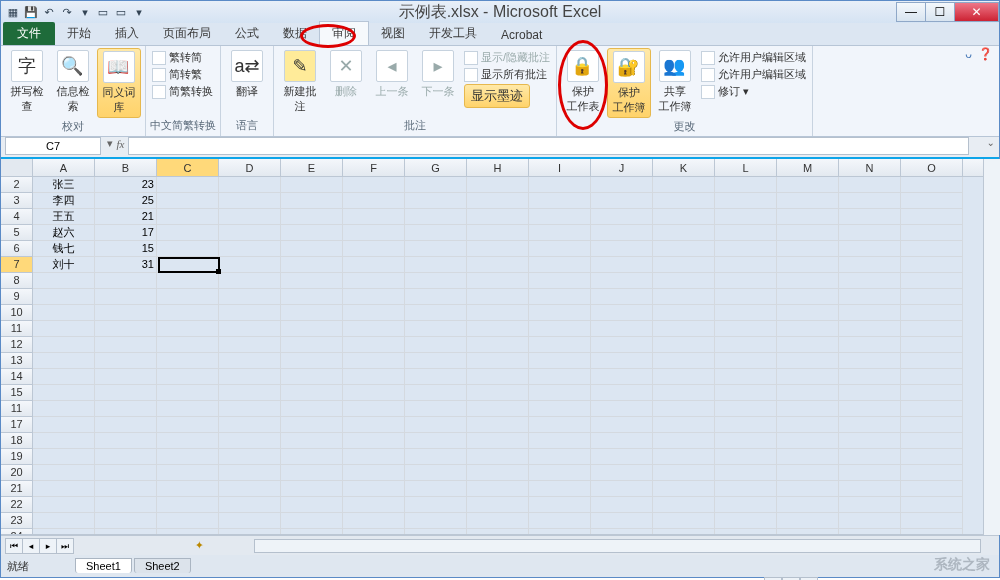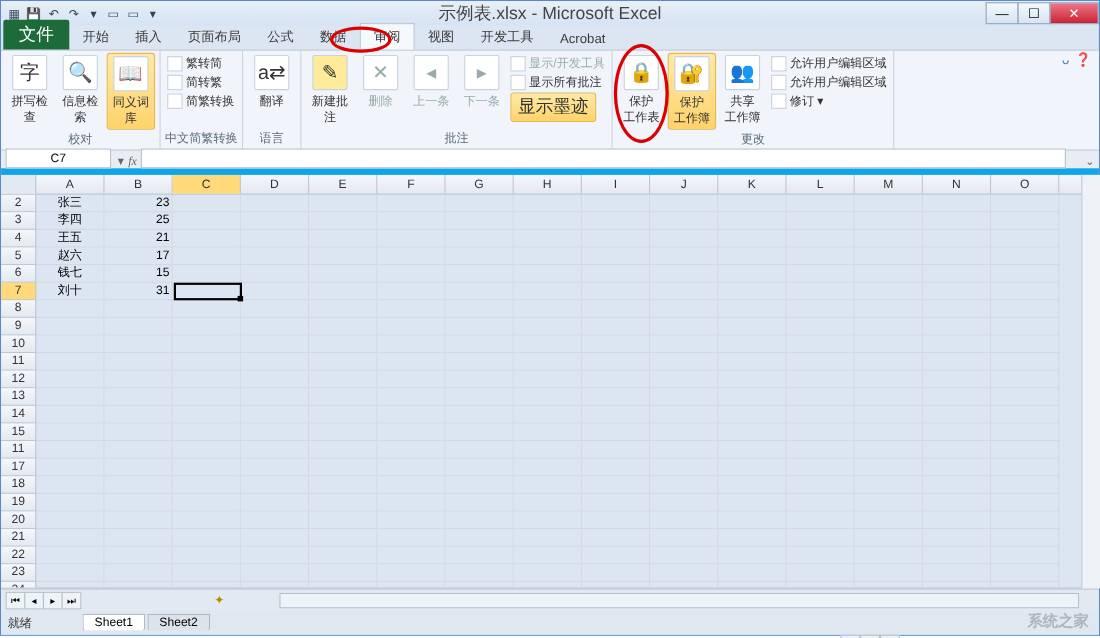--- a/index.html
+++ b/index.html
@@ -6,38 +6,38 @@
 body{background:#fff;width:1000px;height:580px;overflow:hidden;position:relative;}
 .window{border:1px solid #5a8ac6;background:#dce6f2;}
 .titlebar{height:22px;background:linear-gradient(#e8eff8,#d5e3f3);display:flex;align-items:center;position:relative;}
 .qat{display:flex;gap:2px;padding-left:4px;align-items:center;}
 .qat span{width:16px;height:16px;display:inline-flex;align-items:center;justify-content:center;font-size:11px;color:#345;}
 .title-txt{position:absolute;left:50%;transform:translateX(-50%);font-size:16px;color:#444;}
 .win-controls{position:absolute;right:0;display:flex;height:20px;}
 .win-controls div{width:30px;height:20px;border:1px solid #8fa8c8;background:linear-gradient(#f4f8fc,#d8e4f0);display:flex;align-items:center;justify-content:center;font-size:12px;margin-left:-1px;}
 .win-controls .close{background:linear-gradient(#e78,#c23);color:#fff;width:45px;}
 .ribbon-tabs{height:22px;display:flex;align-items:flex-end;padding-left:2px;position:relative;}
-.tab-file{background:#1e6b3a;color:#fff;padding:3px 14px;font-size:16px;border-radius:2px 2px 0 0;}
+.tab-file{background:#1e6b3a;color:#fff;padding:3px 14px;font-size:12px;border-radius:2px 2px 0 0;}
 .tab{padding:3px 12px;font-size:12px;color:#3b3b3b;cursor:pointer;}
 .tab.active{background:#f6f9fc;border:1px solid #b7c5d6;border-bottom:none;}
 .ribbon{background:#f1f5fb;border-top:1px solid #b7c5d6;border-bottom:1px solid #b7c5d6;height:92px;display:flex;}
 .group{border-right:1px solid #c8d3e0;display:flex;flex-direction:column;padding:2px 4px;}
 .group-body{flex:1;display:flex;align-items:flex-start;gap:2px;}
 .group-label{text-align:center;font-size:11px;color:#5a6a7a;padding:1px 0;}
 .big-btn{display:flex;flex-direction:column;align-items:center;width:44px;padding:2px;font-size:11px;color:#333;text-align:center;gap:2px;}
 .big-btn.disabled{color:#9aa;}
 .big-btn .ico{width:32px;height:32px;background:#fff;border:1px solid #c6d2de;border-radius:2px;display:flex;align-items:center;justify-content:center;font-size:18px;}
 .big-btn.highlight{background:linear-gradient(#ffe9a8,#ffd36b);border:1px solid #e6b84e;border-radius:3px;}
 .small-list{display:flex;flex-direction:column;gap:2px;font-size:11px;color:#333;padding:2px;}
 .small-list div{display:flex;align-items:center;gap:3px;white-space:nowrap;}
 .small-list .disabled{color:#9aa;}
 .small-ico{width:14px;height:14px;background:#fff;border:1px solid #c6d2de;display:inline-block;}
-.track-btn{background:linear-gradient(#ffe9a8,#ffd36b);border:1px solid #e6b84e;border-radius:3px;padding:2px 6px;font-size:16px;}
+.track-btn{background:linear-gradient(#ffe9a8,#ffd36b);border:1px solid #e6b84e;border-radius:3px;padding:2px 6px;font-size:13px;}
 .help{position:absolute;right:6px;top:24px;display:flex;gap:6px;font-size:12px;color:#4a7ab8;}
-.namebox-bar{height:22px;background:#e8edf3;border-bottom:6px solid #0ea5e9;display:flex;align-items:flex-end;}
+.namebox-bar{height:22px;background:#e8edf3;border-bottom:2px solid #0ea5e9;display:flex;align-items:flex-start;}
 .namebox{width:96px;border:1px solid #b5c0cd;background:#fff;height:18px;margin-left:4px;font-size:11px;text-align:center;line-height:16px;}
 .fx-area{display:flex;align-items:center;margin-left:6px;gap:4px;font-size:11px;color:#666;}
 .fx{font-style:italic;font-family:serif;}
 .fbar{flex:1;border:1px solid #b5c0cd;background:#fff;height:18px;margin:0 18px 0 4px;}
 .grid-area{position:relative;height:376px;overflow:hidden;border-bottom:1px solid #bcc7d4;}
 .col-headers{display:flex;height:18px;background:linear-gradient(#f4f7fb,#e3e9f0);border-bottom:1px solid #bcc7d4;position:relative;}
 .corner{width:32px;border-right:1px solid #bcc7d4;background:#e3e9f0;}
 .ch{width:62px;border-right:1px solid #bcc7d4;text-align:center;font-size:11px;line-height:18px;color:#333;}
 .ch.sel{background:#ffd97a;}
 .rows{display:flex;flex-direction:column;}
@@ -166,21 +166,21 @@
             <div class="ico">◂</div>
             <span>上一条</span>
           </div>
         <div class="big-btn disabled">
             <div class="ico">▸</div>
             <span>下一条</span>
           </div>
         <div class="small-list">
           <div class="disabled">
               <span class="small-ico"></span>
-              <span>显示/开发工具</span>
+              <span>显示/隐藏批注</span>
             </div>
           <div>
               <span class="small-ico"></span>
               <span>显示所有批注</span>
             </div>
           <div>
               <span class="track-btn">显示墨迹</span>
             </div>
         </div>
       </div>

